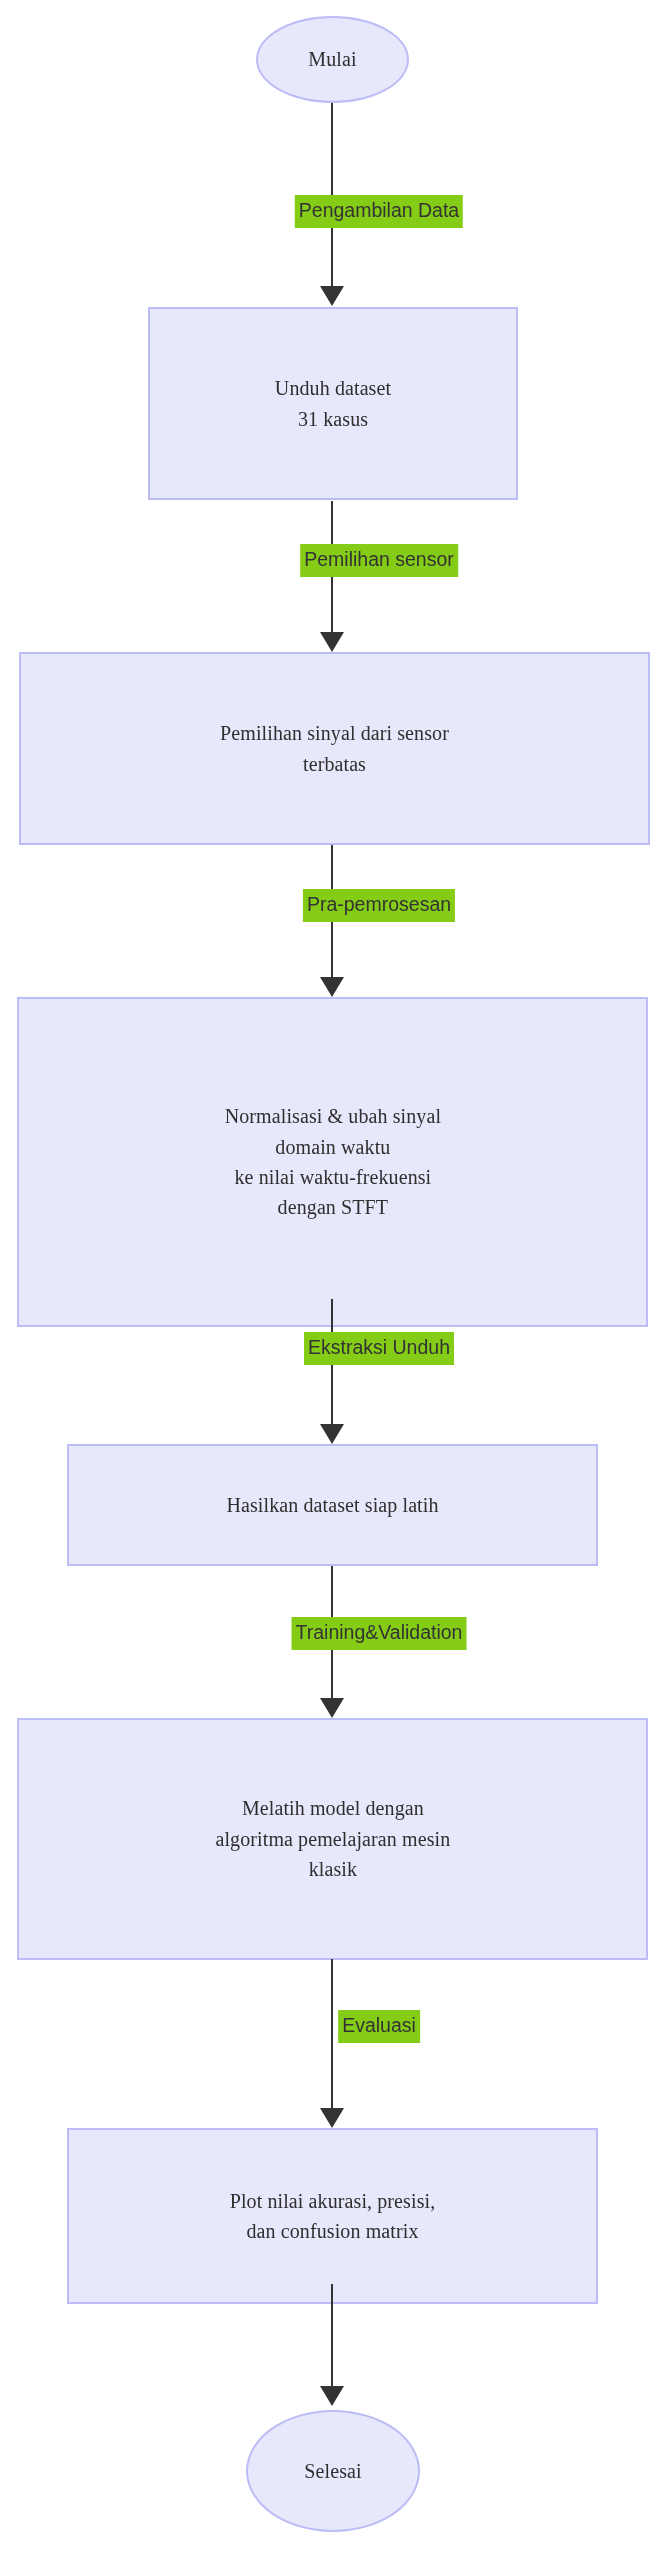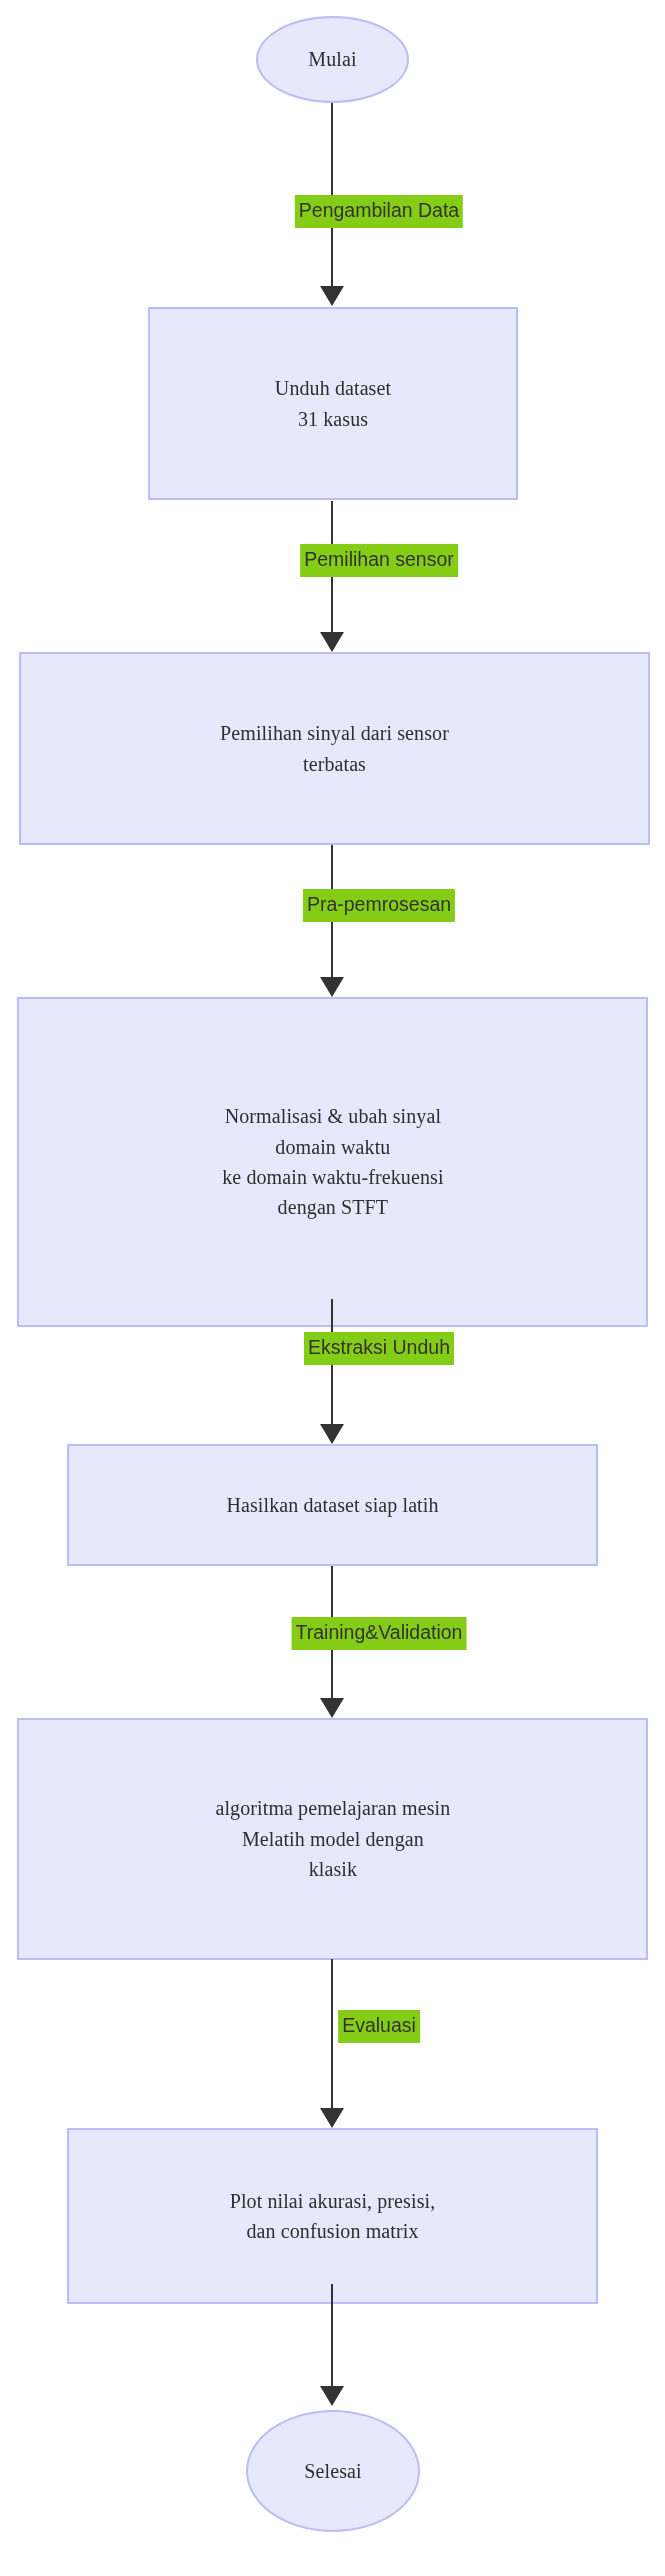--- a/index.html
+++ b/index.html
@@ -117,43 +117,43 @@
   </div>
 
   <div class="conn" style="top:845px; height:132px;"></div>
   <div class="arrowhead" style="top:977px;"></div>
   <div class="edge-label" style="top:889px;">Pra-pemrosesan</div>
 
   <div class="node" style="left:17.4px; top:997px; width:631px; height:330px;">
     <span class="lines">
       <span class="ln">Normalisasi &amp; ubah sinyal</span>
       <span class="ln">domain waktu</span>
-      <span class="ln">ke domain waktu-frekuensi</span>
+      <span class="ln">ke nilai waktu-frekuensi</span>
       <span class="ln">dengan STFT</span>
     </span>
   </div>
 
   <div class="conn" style="top:1299px; height:132px;"></div>
   <div class="arrowhead" style="top:1424px;"></div>
   <div class="edge-label" style="top:1332px;">Ekstraksi Unduh</div>
 
   <div class="node" style="left:67px; top:1444px; width:531px; height:122px;">
     <span class="lines">
       <span class="ln">Hasilkan dataset siap latih</span>
     </span>
   </div>
 
   <div class="conn" style="top:1566px; height:132px;"></div>
   <div class="arrowhead" style="top:1698px;"></div>
   <div class="edge-label" style="top:1617px;">Training&amp;Validation</div>
 
   <div class="node" style="left:17.4px; top:1718px; width:631px; height:242px;">
     <span class="lines">
+      <span class="ln">Melatih model dengan</span>
       <span class="ln">algoritma pemelajaran mesin</span>
-      <span class="ln">Melatih model dengan</span>
       <span class="ln">klasik</span>
     </span>
   </div>
 
   <div class="conn" style="top:1959px; height:149px;"></div>
   <div class="arrowhead" style="top:2108px;"></div>
   <div class="edge-label" style="top:2010px;">Evaluasi</div>
 
   <div class="node" style="left:67px; top:2128px; width:531px; height:176px;">
     <span class="lines">

